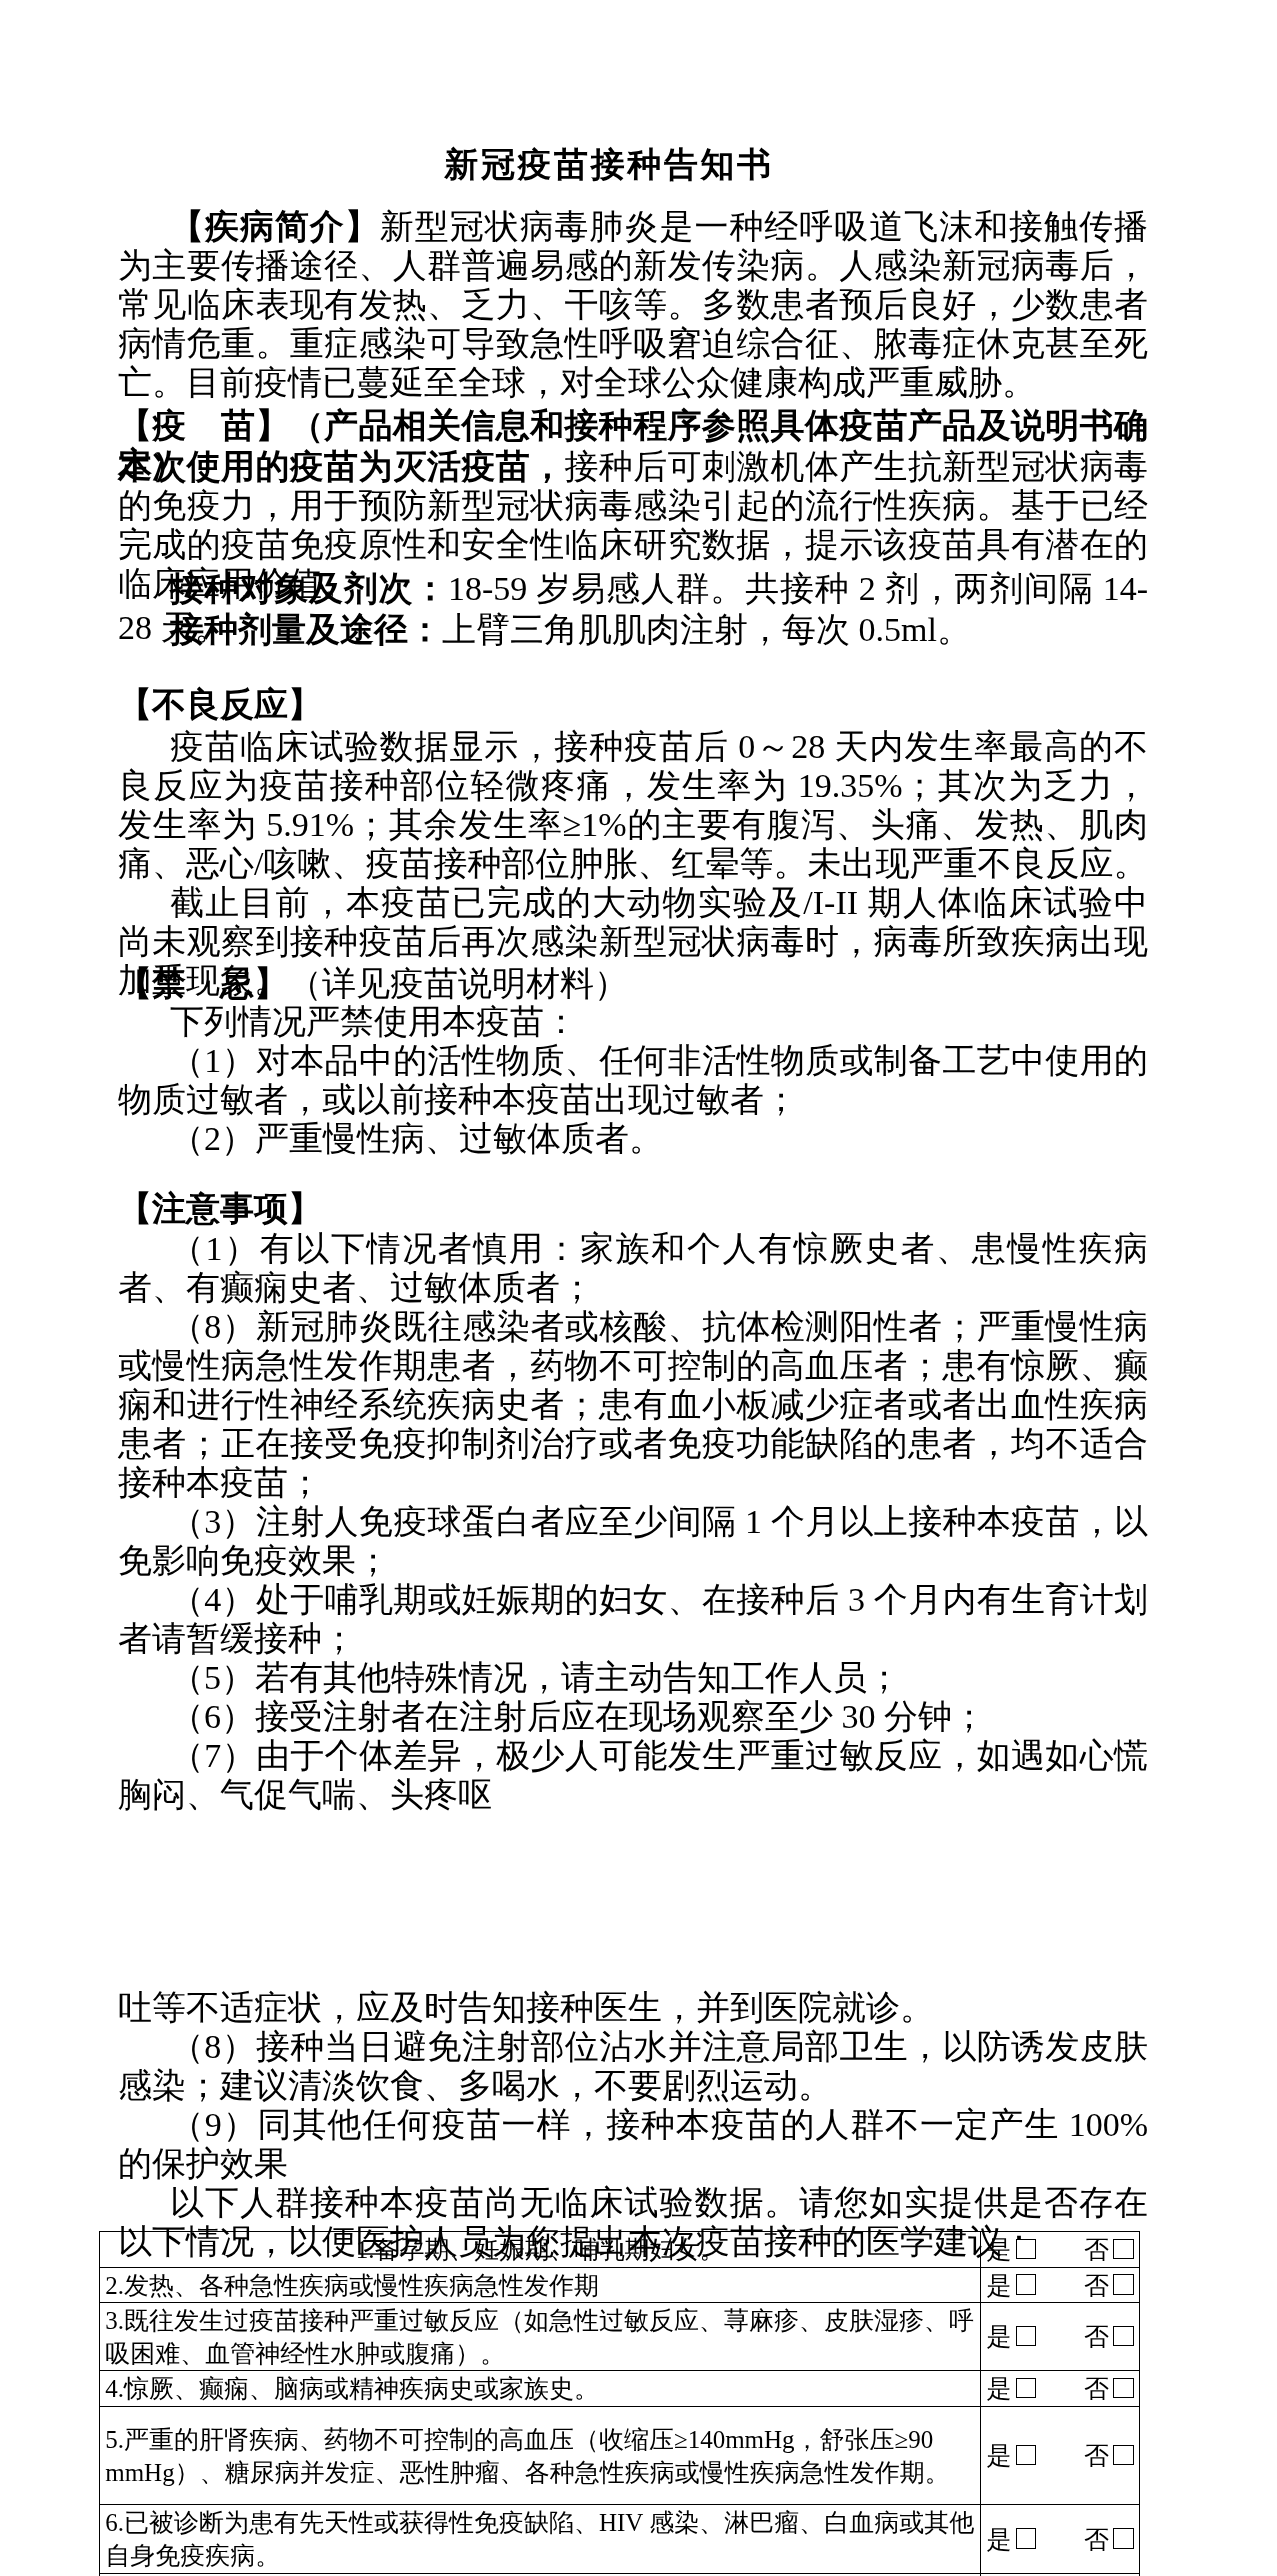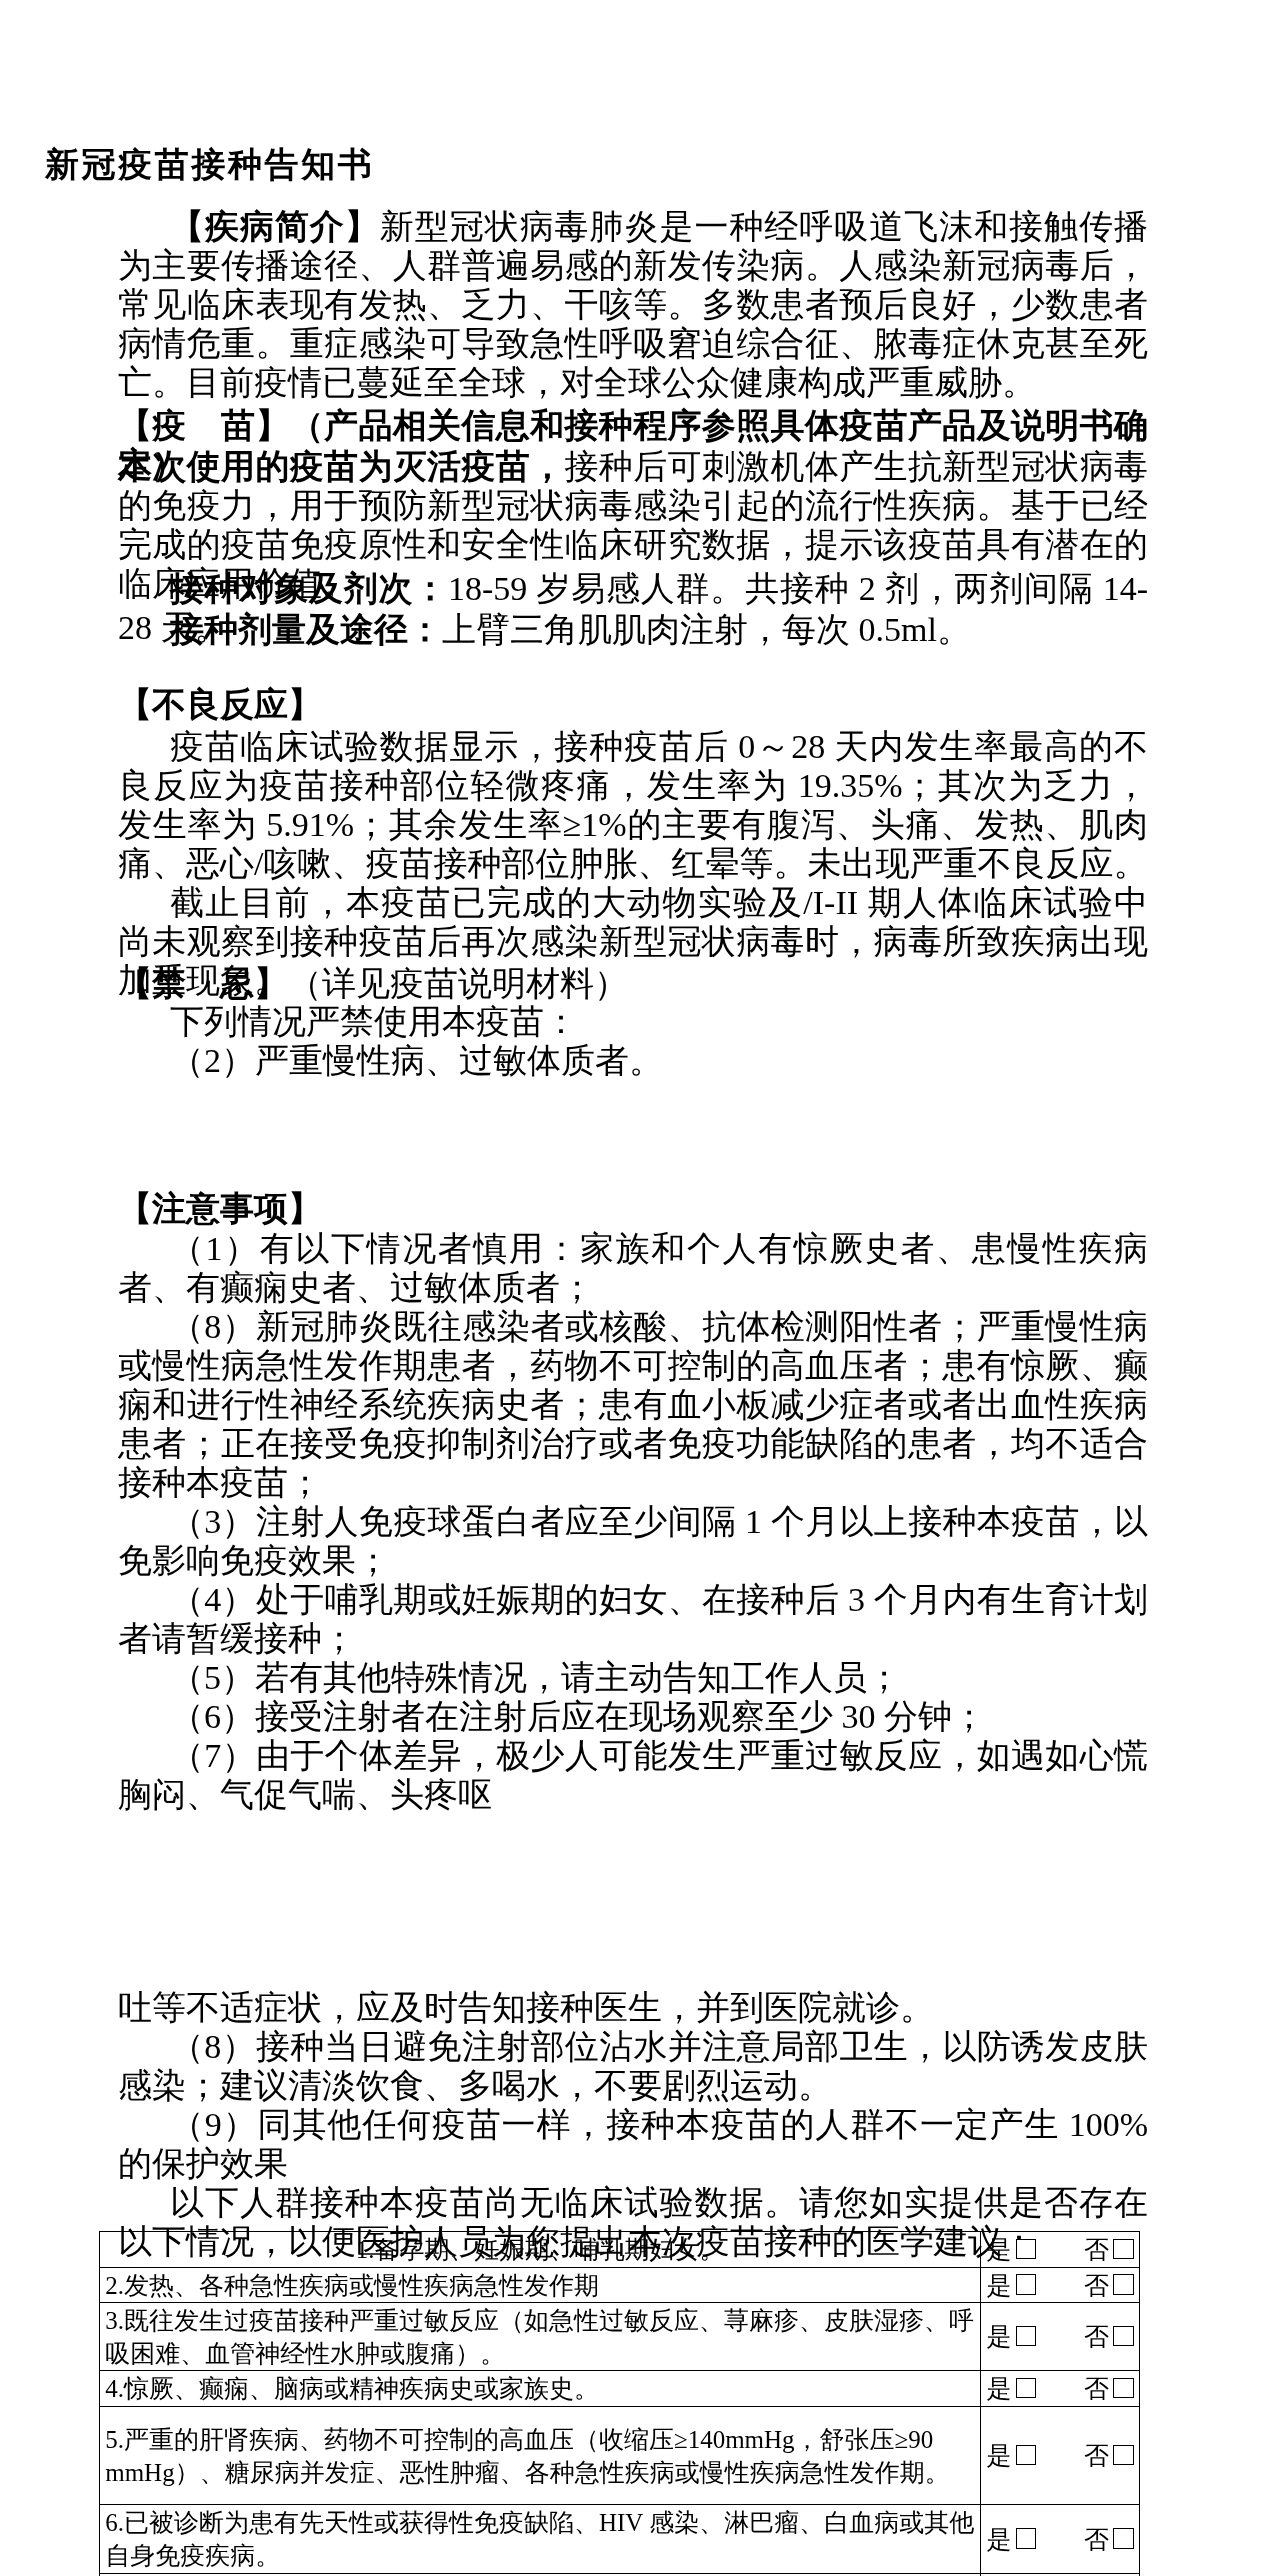--- a/index.html
+++ b/index.html
@@ -3,22 +3,22 @@
 <meta charset="utf-8">
 <style>
   html,body{margin:0;padding:0;}
   body{
     width:1278px;height:3614px;background:#ffffff;color:#000;
     position:relative;overflow:hidden;
     font-family:"Liberation Serif","DejaVu Serif",serif;
   }
   .abs{position:absolute;}
   .doc-title{
-    left:0;top:142px;width:1218px;
-    font-size:34px;font-weight:bold;letter-spacing:2.6px;padding-left:45px;
+    left:0;top:142px;width:1218px;text-align:center;
+    font-size:34px;font-weight:bold;letter-spacing:2.6px;
   }
   .flow{left:118px;width:1030px;font-size:34px;line-height:39px;text-align:justify;}
   .flow p{margin:0;padding:0;}
   .indent{text-indent:52px;}
   .noindent{text-indent:0;}
   b,.bold{font-weight:bold;}
   .h-serif{font-weight:bold;}
   .h-sans{font-weight:bold;font-family:"Liberation Sans","DejaVu Sans",sans-serif;}
   
   table.screen{
@@ -69,20 +69,21 @@
 <div class="abs flow" style="top:727px;">
   <p class="indent">疫苗临床试验数据显示，接种疫苗后 0～28 天内发生率最高的不良反应为疫苗接种部位轻微疼痛，发生率为 19.35%；其次为乏力，发生率为 5.91%；其余发生率≥1%的主要有腹泻、头痛、发热、肌肉痛、恶心/咳嗽、疫苗接种部位肿胀、红晕等。未出现严重不良反应。</p>
   <p class="indent">截止目前，本疫苗已完成的大动物实验及/I-II 期人体临床试验中尚未观察到接种疫苗后再次感染新型冠状病毒时，病毒所致疾病出现加重现象。</p>
 </div>
 
 <div class="abs flow" style="top:964px;">
   <p class="noindent"><span class="h-serif">【禁　忌】</span><span>（详见疫苗说明材料）</span></p>
 </div>
 <div class="abs flow" style="top:1002px;">
   <p class="indent">下列情况严禁使用本疫苗：</p>
+  <p class="indent">（1）对本品中的活性物质、任何非活性物质或制备工艺中使用的物质过敏者，或以前接种本疫苗出现过敏者；</p>
   <p class="indent">（2）严重慢性病、过敏体质者。</p>
 </div>
 
 <div class="abs flow" style="top:1189px;">
   <p class="noindent"><span class="h-sans">【注意事项】</span></p>
 </div>
 <div class="abs flow" style="top:1229px;">
   <p class="indent">（1）有以下情况者慎用：家族和个人有惊厥史者、患慢性疾病者、有癫痫史者、过敏体质者；</p>
   <p class="indent">（8）新冠肺炎既往感染者或核酸、抗体检测阳性者；严重慢性病或慢性病急性发作期患者，药物不可控制的高血压者；患有惊厥、癫痫和进行性神经系统疾病史者；患有血小板减少症者或者出血性疾病患者；正在接受免疫抑制剂治疗或者免疫功能缺陷的患者，均不适合接种本疫苗；</p>
   <p class="indent">（3）注射人免疫球蛋白者应至少间隔 1 个月以上接种本疫苗，以免影响免疫效果；</p>

